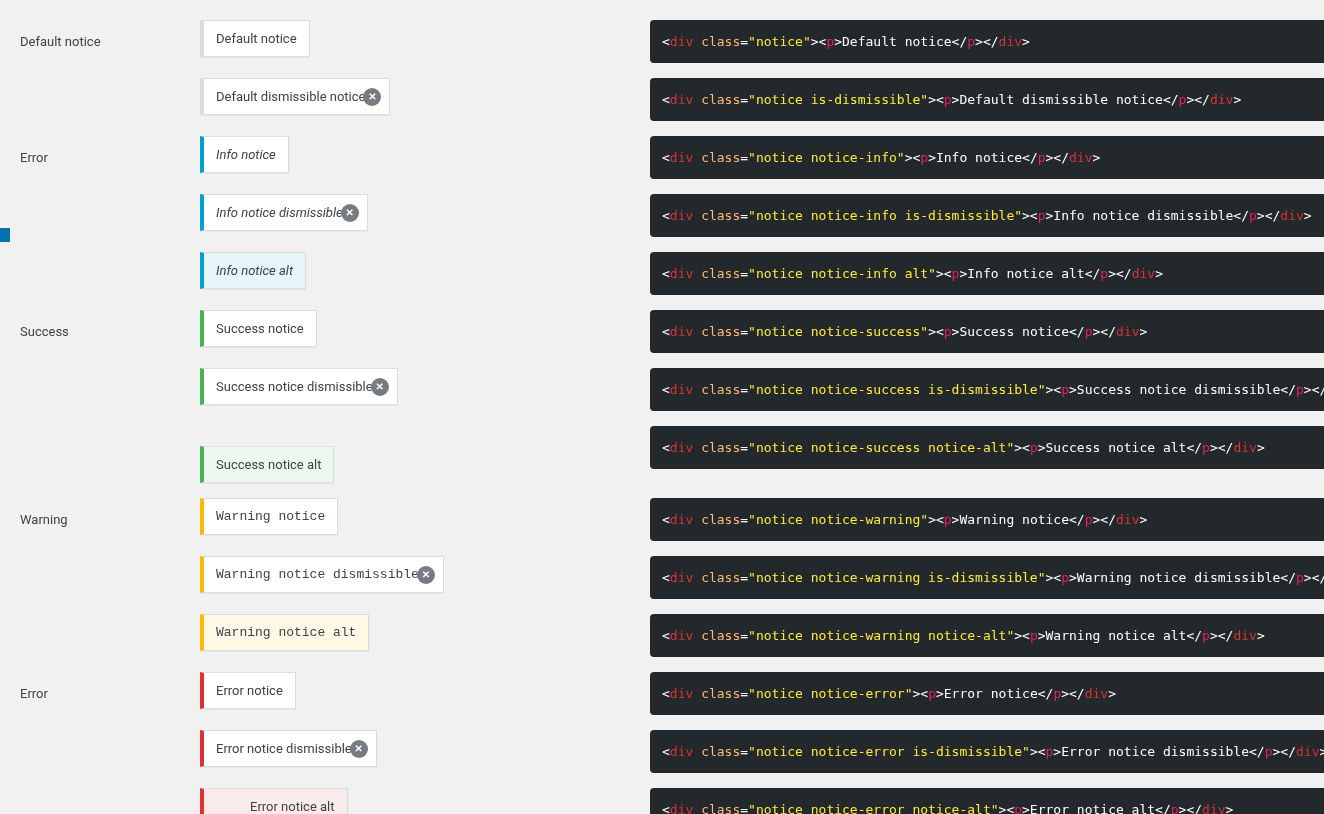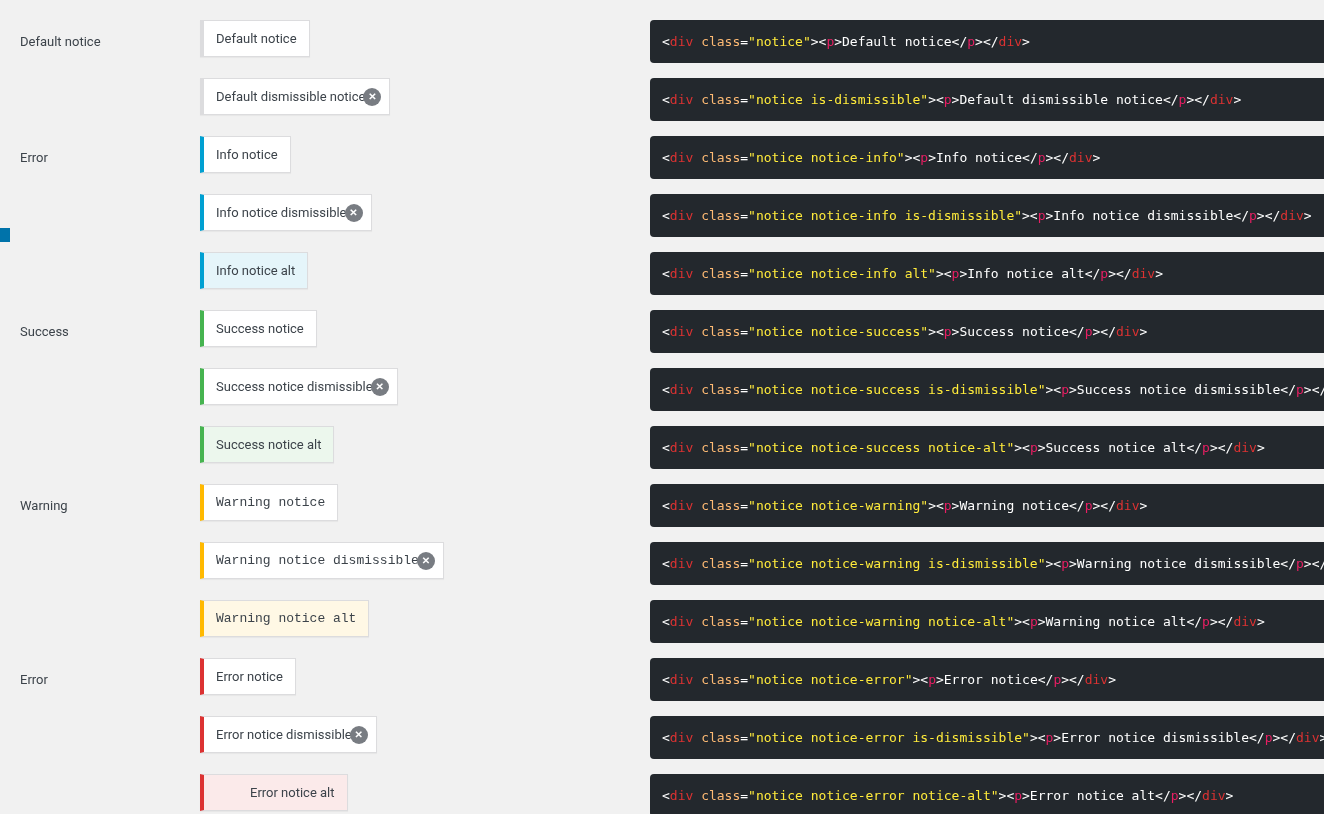--- a/index.html
+++ b/index.html
@@ -51,24 +51,24 @@
   border-left-width: 4px;
   padding: 10px 12px;
   margin-bottom: 15px;
   position: relative;
   display: inline-block;
   min-width: 0;
   box-shadow: 0 1px 1px rgba(0,0,0,0.04);
 }
 .notice.is-dismissible { padding-right: 24px; }
 .notice-default { border-left-color: #dcdcde; }
-.notice-info { border-left-color: #00a0d2; }
+.notice-info { border-left-color: #00a0d2; font-style: italic; }
 .notice-info.alt { background: #e5f5fa; }
 .notice-success { border-left-color: #46b450; }
-.notice-success.alt { background: #ecf7ed; }
+.notice-success.alt { background: #ecf7ed; margin-top: 20px; }
 .notice-warning { border-left-color: #ffb900; font-family: Liberation Mono, monospace; }
 .notice-warning.alt { background: #fff8e5; }
 .notice-error { border-left-color: #dc3232; }
 .notice-error.alt { background: #fbeaea; padding-left: 46px; }
 
 .dismiss-btn {
   position: absolute;
   right: 8px; top: 50%;
   transform: translateY(-50%);
   width: 18px; height: 18px;

